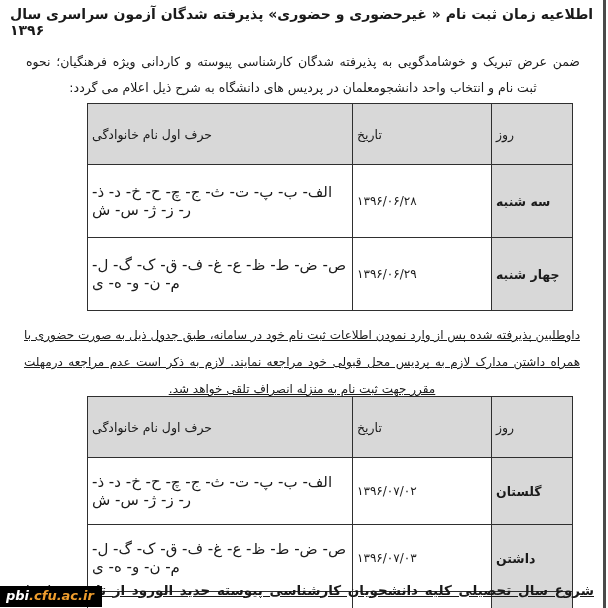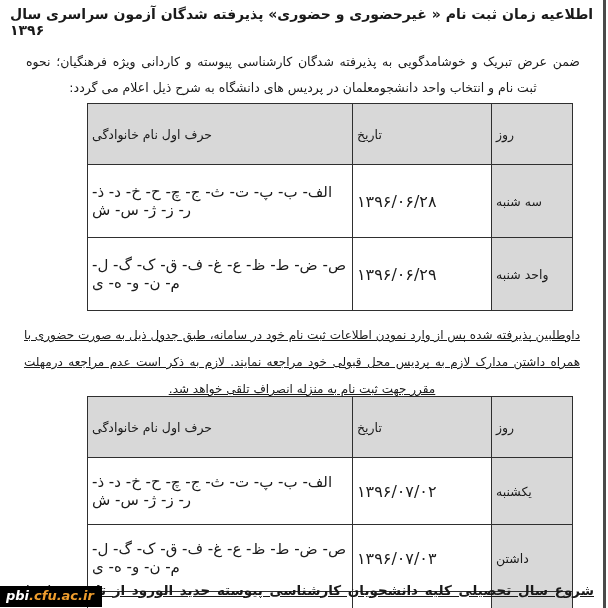--- a/index.html
+++ b/index.html
@@ -44,25 +44,25 @@
   }
   .reg-table th{
     background:var(--header-bg,#d8d8d8);
     font-weight:normal;height:30px;font-size:12.5px;
   }
   .col-day{width:81px;}
   .col-date{width:139px;}
   .col-letters{width:265px;}
   .day-cell{
     background:var(--day-bg,#d8d8d8);
-    font-weight:normal;font-size:12.5px;
+    font-weight:bold;font-size:12.5px;
   }
   .table-1 td{height:42px;}
   .table-2 td{height:33px;}
-  .date-cell{font-size:16px;}
+  .date-cell{font-size:12px;}
   .letters-cell{font-size:15px;}
   .important-note{
     position:absolute;top:252px;right:44px;left:24px;
     font-size:12.5px;font-weight:bold;line-height:2.1;
     text-align:justify;text-align-last:center;
   }
   .attendance-par{
     position:absolute;top:310px;right:28px;left:24px;
     font-size:12px;line-height:2.25;
     text-align:justify;text-align-last:center;text-decoration:underline;
@@ -109,21 +109,21 @@
         <th>حرف اول نام خانوادگی</th>
       </tr>
     </thead>
     <tbody>
       <tr>
         <td class="day-cell">سه شنبه</td>
         <td class="date-cell">۱۳۹۶/۰۶/۲۸</td>
         <td class="letters-cell">الف- ب- پ- ت- ث- ج- چ- ح- خ- د- ذ- ر- ز- ژ- س- ش</td>
       </tr>
       <tr>
-        <td class="day-cell">واحد شنبه</td>
+        <td class="day-cell">چهار شنبه</td>
         <td class="date-cell">۱۳۹۶/۰۶/۲۹</td>
         <td class="letters-cell">ص- ض- ط- ظ- ع- غ- ف- ق- ک- گ- ل- م- ن- و- ه- ی</td>
       </tr>
     </tbody>
   </table>
 
 
   <p class="attendance-par"><span>داوطلبین پذیرفته شده پس از وارد نمودن اطلاعات ثبت نام خود در سامانه، طبق جدول ذیل به صورت حضوری با همراه داشتن مدارک لازم به پردیس محل قبولی خود مراجعه نمایند. لازم به ذکر است </span><span class="underlined">عدم مراجعه درمهلت مقرر جهت ثبت نام به منزله انصراف تلقی خواهد شد.</span></p>
 
   <table class="reg-table table-2">
@@ -134,21 +134,21 @@
     </colgroup>
     <thead>
       <tr>
         <th>روز</th>
         <th>تاریخ</th>
         <th>حرف اول نام خانوادگی</th>
       </tr>
     </thead>
     <tbody>
       <tr>
-        <td class="day-cell">یکشنبه</td>
+        <td class="day-cell">گلستان</td>
         <td class="date-cell">۱۳۹۶/۰۷/۰۲</td>
         <td class="letters-cell">الف- ب- پ- ت- ث- ج- چ- ح- خ- د- ذ- ر- ز- ژ- س- ش</td>
       </tr>
       <tr>
         <td class="day-cell">داشتن</td>
         <td class="date-cell">۱۳۹۶/۰۷/۰۳</td>
         <td class="letters-cell">ص- ض- ط- ظ- ع- غ- ف- ق- ک- گ- ل- م- ن- و- ه- ی</td>
       </tr>
       <tr>
         <td class="day-cell">سه شنبه</td>

